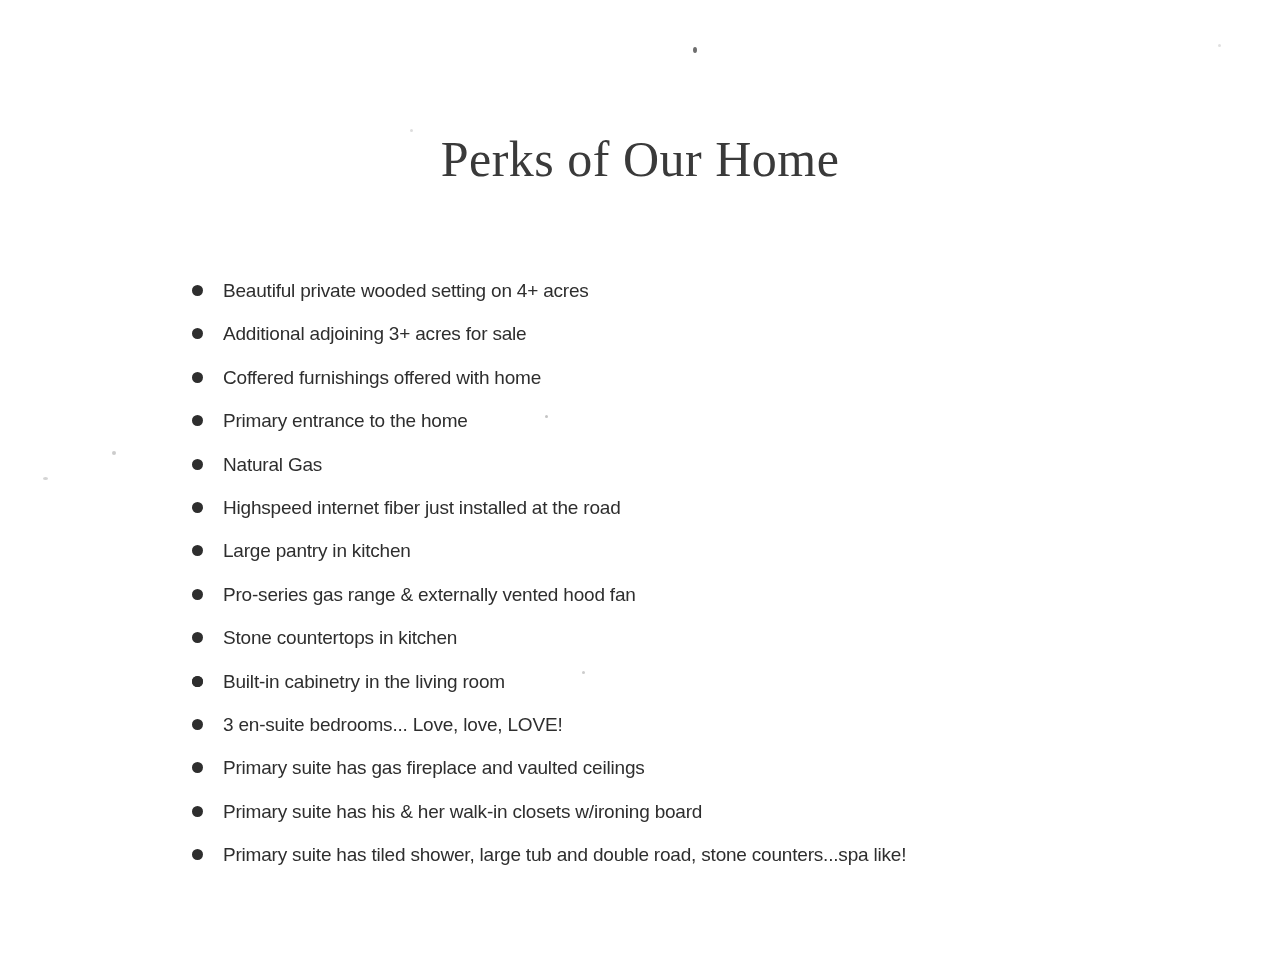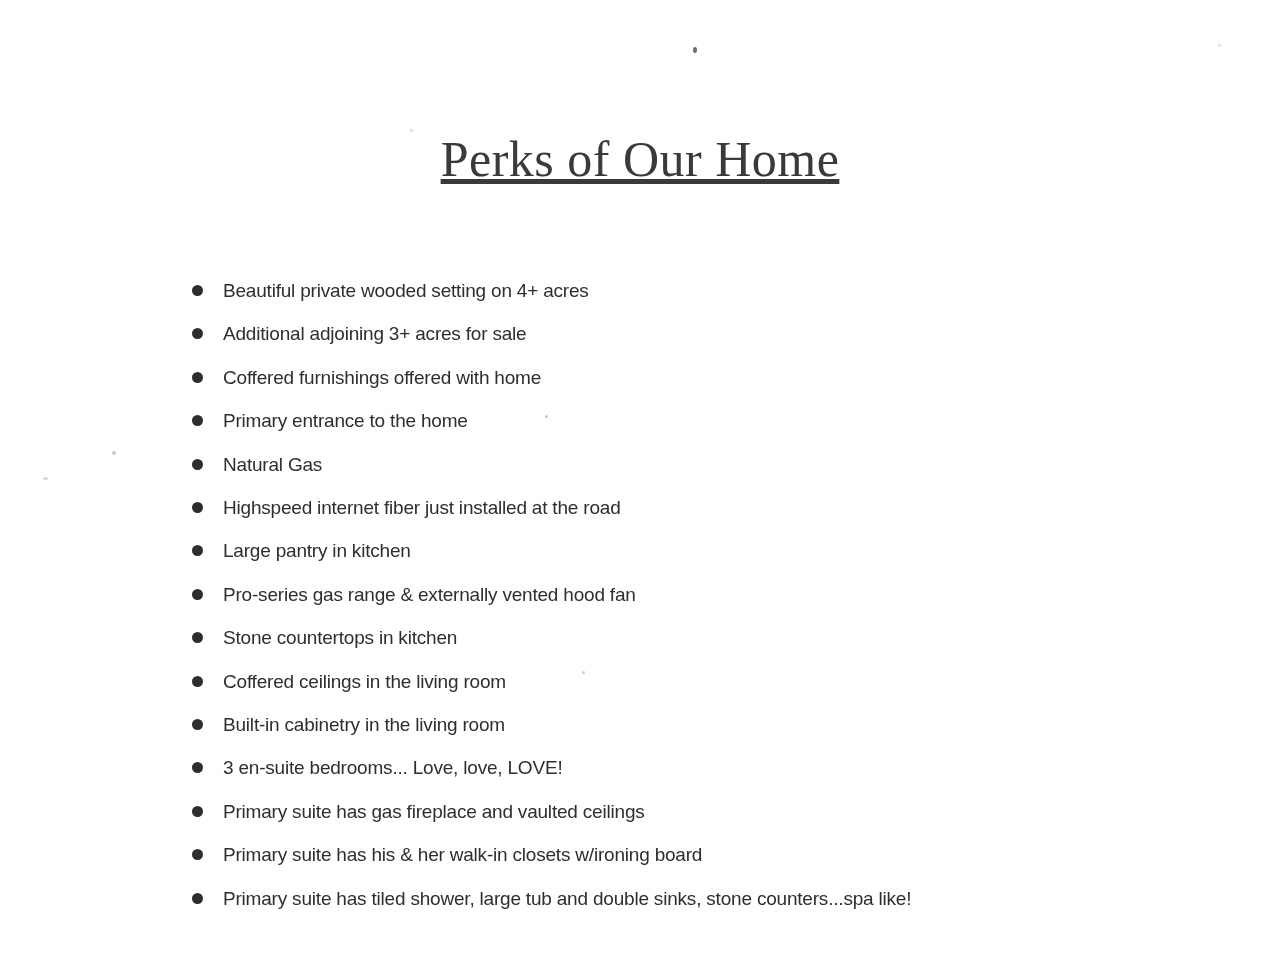--- a/index.html
+++ b/index.html
@@ -22,21 +22,20 @@
     top: 132px;
     left: 0;
     width: 100%;
     text-align: center;
     font-family: "Liberation Serif", serif;
     font-weight: 400;
     font-size: 50px;
     line-height: 54px;
     color: var(--title-color, #3a3a3a);
     letter-spacing: 0.5px;
-    text-decoration: underline;
   }
 
   .perk-list {
     position: absolute;
     left: 192px;
     top: 269px;
     width: 905px;
     list-style: none;
   }
 
@@ -92,21 +91,21 @@
   <ul class="perk-list">
       <li class="perk-item"><span class="bullet"></span><span>Beautiful private wooded setting on 4+ acres</span></li>
       <li class="perk-item"><span class="bullet"></span><span>Additional adjoining 3+ acres for sale</span></li>
       <li class="perk-item"><span class="bullet"></span><span>Coffered furnishings offered with home</span></li>
       <li class="perk-item"><span class="bullet"></span><span>Primary entrance to the home</span></li>
       <li class="perk-item"><span class="bullet"></span><span>Natural Gas</span></li>
       <li class="perk-item"><span class="bullet"></span><span>Highspeed internet fiber just installed at the road</span></li>
       <li class="perk-item"><span class="bullet"></span><span>Large pantry in kitchen</span></li>
       <li class="perk-item"><span class="bullet"></span><span>Pro-series gas range &amp; externally vented hood fan</span></li>
       <li class="perk-item"><span class="bullet"></span><span>Stone countertops in kitchen</span></li>
-      <li class="perk-item"><span class="bullet"></span><span>Coffered ceilings in the living room</span></li>
+      <li class="perk-item"><span class="bullet"></span></li>
       <li class="perk-item"><span class="bullet"></span><span>Built-in cabinetry in the living room</span></li>
       <li class="perk-item"><span class="bullet"></span><span>3 en-suite bedrooms... Love, love, LOVE!</span></li>
       <li class="perk-item"><span class="bullet"></span><span>Primary suite has gas fireplace and vaulted ceilings</span></li>
       <li class="perk-item"><span class="bullet"></span><span>Primary suite has his &amp; her walk-in closets w/ironing board</span></li>
-      <li class="perk-item"><span class="bullet"></span><span>Primary suite has tiled shower, large tub and double sinks, stone counters...spa like!</span></li>
+      <li class="perk-item"><span class="bullet"></span><span>Primary suite has tiled shower, large tub and double road, stone counters...spa like!</span></li>
     </ul>
 
 </div>
 
 </body></html>

